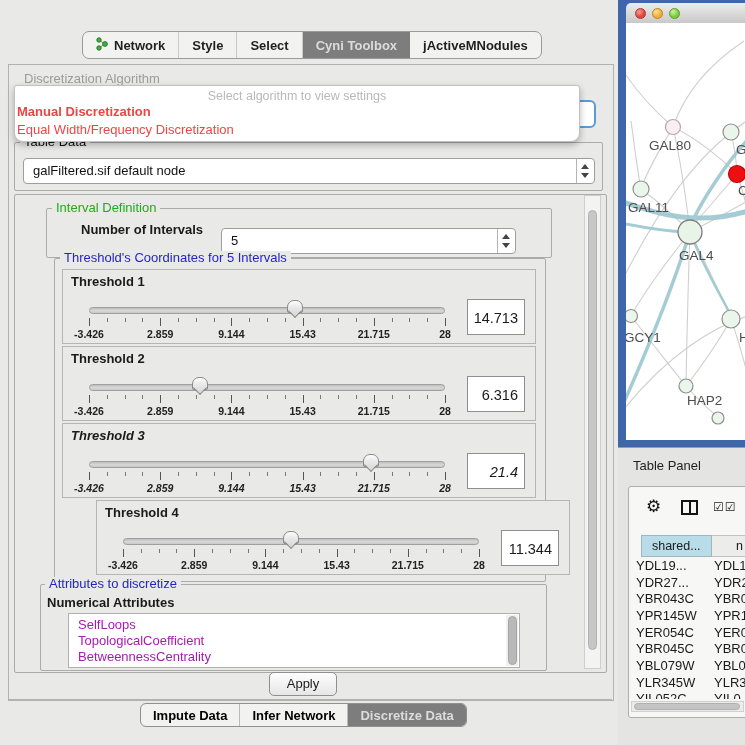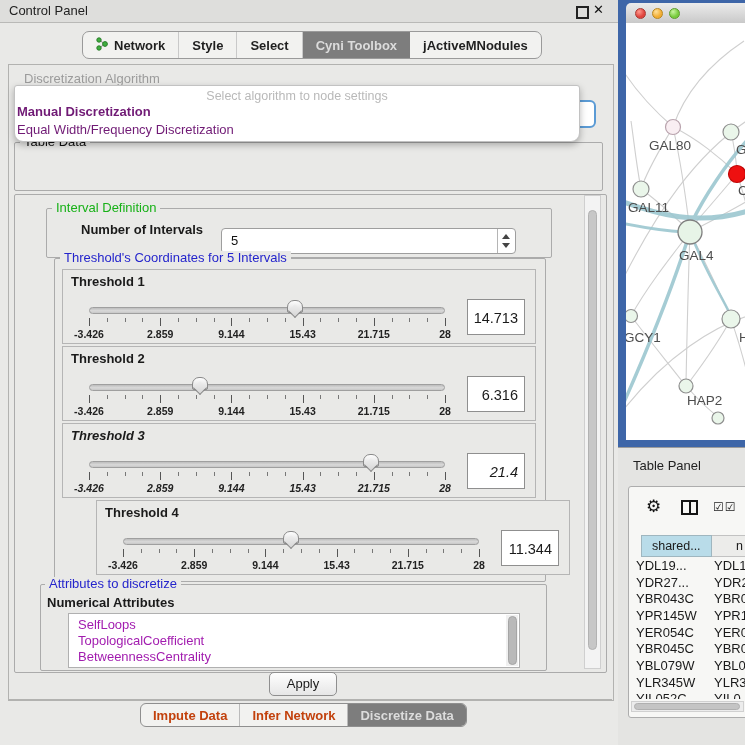--- a/index.html
+++ b/index.html
@@ -26,21 +26,21 @@
 
   .grouplab{position:absolute;background:#e9e9e7;padding:0 4px;font-size:13px;line-height:14px;}
   .groupbox{position:absolute;border:1px solid #ababab;border-radius:2px;}
 
   
   #algo-combo{left:22px;top:100px;width:570px;height:24px;background:#fff;border:2px solid #5b9bd5;border-radius:6px;}
 
   
   #algo-popup{left:14px;top:85px;width:564px;height:55px;background:#fff;border:1px solid #c2c2c2;border-radius:3px 3px 9px 9px;box-shadow:0 3px 7px rgba(0,0,0,.28);z-index:40;}
   #algo-hint{left:0;top:3px;width:100%;text-align:center;color:#b9b9b9;font-size:12.5px;}
-  .algo-opt{left:2px;font-size:13px;color:#701a75;white-space:nowrap;}
+  .algo-opt{left:2px;font-size:13px;color:#ef4444;white-space:nowrap;}
   #algo-opt-0{top:18px;font-weight:bold;}
   #algo-opt-1{top:36px;}
 
   
   .combo{background:#fff;border:1px solid #9e9e9e;border-radius:4px;font-size:13px;color:#111;}
   .combo .val{position:absolute;left:9px;top:0;line-height:24px;white-space:nowrap;}
   .arrows{position:absolute;right:0;top:0;bottom:0;width:17px;border-left:1px solid #b5b5b5;}
   .arrows i{position:absolute;left:4px;width:0;height:0;border-left:4px solid transparent;border-right:4px solid transparent;}
   .arrows .up{top:5px;border-bottom:5px solid #444;}
   .arrows .dn{bottom:5px;border-top:5px solid #444;}
@@ -66,21 +66,21 @@
   #attr-scroll i{position:absolute;left:1.5px;top:1px;width:9px;height:49px;border-radius:5px;background:#b9b9b9;border:1px solid #a5a5a5;box-sizing:border-box;}
 
   
   #main-scroll{left:584px;top:195px;width:17px;height:474px;background:#f3f3f3;border:1px solid #cfcfcf;box-sizing:border-box;}
   #main-scroll i{position:absolute;left:3px;top:14px;width:9px;height:440px;border-radius:5px;background:#c7c7c7;border:1px solid #b2b2b2;box-sizing:border-box;}
 
   #apply-btn{left:269px;top:672px;width:66px;height:22px;background:linear-gradient(#fefefe,#e6e6e6);border:1px solid #8f8f8f;border-radius:5px;font-size:13px;text-align:center;line-height:21px;}
 
   
   #bottom-tabs{left:140px;top:703px;height:22px;display:flex;border:1px solid #8f8f8f;border-radius:6px;background:#f2f2f0;overflow:hidden;}
-  .btab{display:flex;align-items:center;padding:0 12px;font-size:13px;font-weight:600;color:#c2410c;border-right:1px solid #bbb;}
+  .btab{display:flex;align-items:center;padding:0 12px;font-size:13px;font-weight:600;color:#000000;border-right:1px solid #bbb;}
   .btab:last-child{border-right:none;}
   .btab.sel{background:#7d7d7d;color:#dcdcdc;}
   #cp-bottomline{left:8px;top:699px;width:604px;height:1px;background:#b2b2b0;}
 
   
   #net-window{left:618px;top:0;width:127px;height:447px;background:#3e66a8;}
   #net-titlebar{left:8px;top:3px;width:119px;height:20px;background:linear-gradient(#ececec,#c9c9c9);border-radius:5px 0 0 0;border-bottom:1px solid #9a9a9a;}
   .light{position:absolute;top:4.5px;width:11px;height:11px;border-radius:50%;box-sizing:border-box;}
   #light-red{left:9px;background:radial-gradient(circle at 35% 30%,#ff9a8e,#e0443e 60%);border:1px solid #a83a33;}
   #light-yellow{left:26px;background:radial-gradient(circle at 35% 30%,#ffe09a,#f2ad33 60%);border:1px solid #b8861f;}
@@ -108,25 +108,20 @@
 
   svg text{font-family:"Liberation Sans","DejaVu Sans",sans-serif;}
 </style>
 </head>
 <body>
 
 <div id="root">
 
   <div id="control-panel" class="abs">
 
-    <div id="cp-titlebar" class="abs">
-      <span id="cp-title" class="abs">Control Panel</span>
-      <span class="abs float-btn"></span>
-      <span class="abs close-btn">✕</span>
-    </div>
 
     <div id="top-tabs" class="abs">
       <div class="ttab">
         <span class="net-ico">
           <svg width="12" height="14" viewBox="0 0 12 14">
             <line x1="3" y1="3" x2="9" y2="7" stroke="#8a8a8a" stroke-width="1"></line>
             <line x1="3" y1="11" x2="9" y2="7" stroke="#8a8a8a" stroke-width="1"></line>
             <circle cx="3" cy="3" r="2.2" fill="#3faf3f" stroke="#2c7d2c"></circle>
             <circle cx="3" cy="11" r="2.2" fill="#3faf3f" stroke="#2c7d2c"></circle>
             <circle cx="9" cy="7" r="2.4" fill="#3faf3f" stroke="#2c7d2c"></circle>
@@ -147,27 +142,34 @@
           <span>jActiveMNodules</span>
         </div>
     </div>
 
     <div id="cp-main" class="abs"></div>
 
     <span class="grouplab" style="left:20px;top:72px;color:#9b9b9b;">Discretization Algorithm</span>
     <div id="algo-combo" class="abs"></div>
 
     <div id="algo-popup" class="abs">
-      <div id="algo-hint" class="abs">Select algorithm to node settings</div>
+      <div id="algo-hint" class="abs">Select algorithm to view settings</div>
       <div id="algo-opt-0" class="abs algo-opt">Manual Discretization</div>
       <div id="algo-opt-1" class="abs algo-opt">Equal Width/Frequency Discretization</div>
     </div>
 
     <div class="groupbox" style="left:14px;top:142px;width:587px;height:47px;">
       <span class="grouplab" style="left:5px;top:-8px;color:#111;">Table Data</span>
+      <div class="combo abs" style="left:8px;top:15px;width:570px;height:24px;">
+        <span class="val">galFiltered.sif default node</span>
+        <span class="arrows">
+            <i class="up"></i>
+            <i class="dn"></i>
+          </span>
+      </div>
     </div>
 
     <div class="groupbox" style="left:14px;top:194px;width:591px;height:477px;"></div>
     <div id="main-scroll" class="abs">
         <i></i>
       </div>
 
     <div class="groupbox" style="left:46px;top:208px;width:504px;height:48px;">
       <span class="grouplab" style="left:5px;top:-8px;color:#17b117;">Interval Definition</span>
       <span class="abs" style="left:24px;top:13px;font-weight:bold;padding-left:10px;">Number of Intervals</span>

